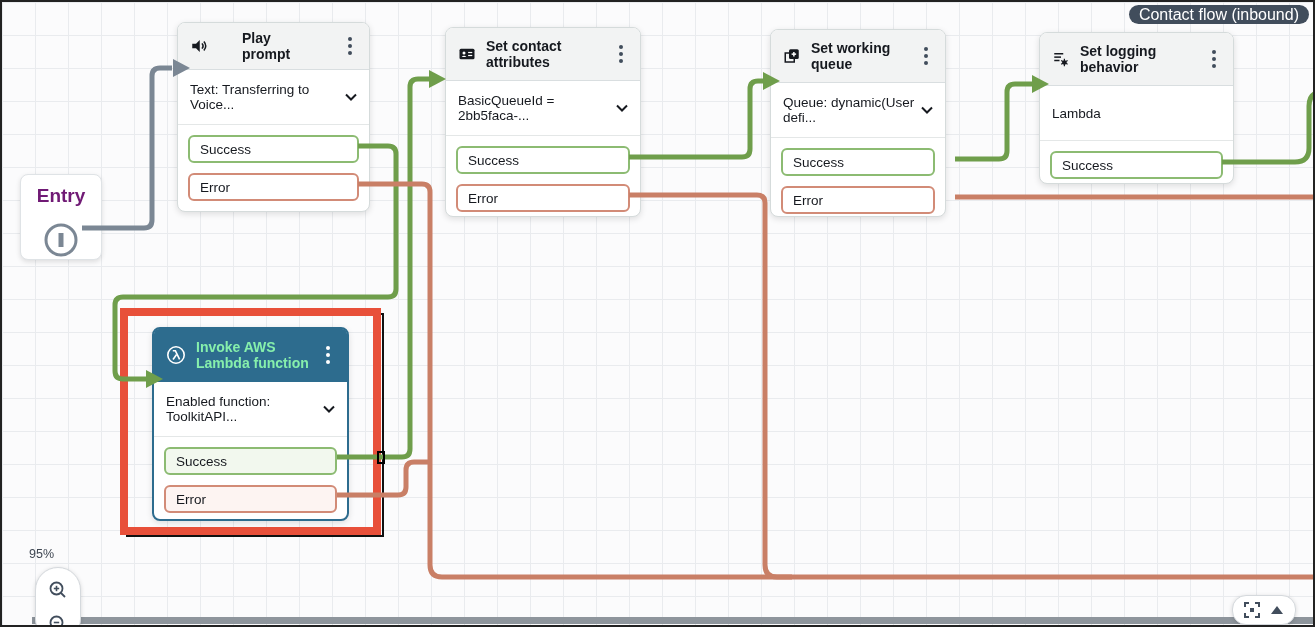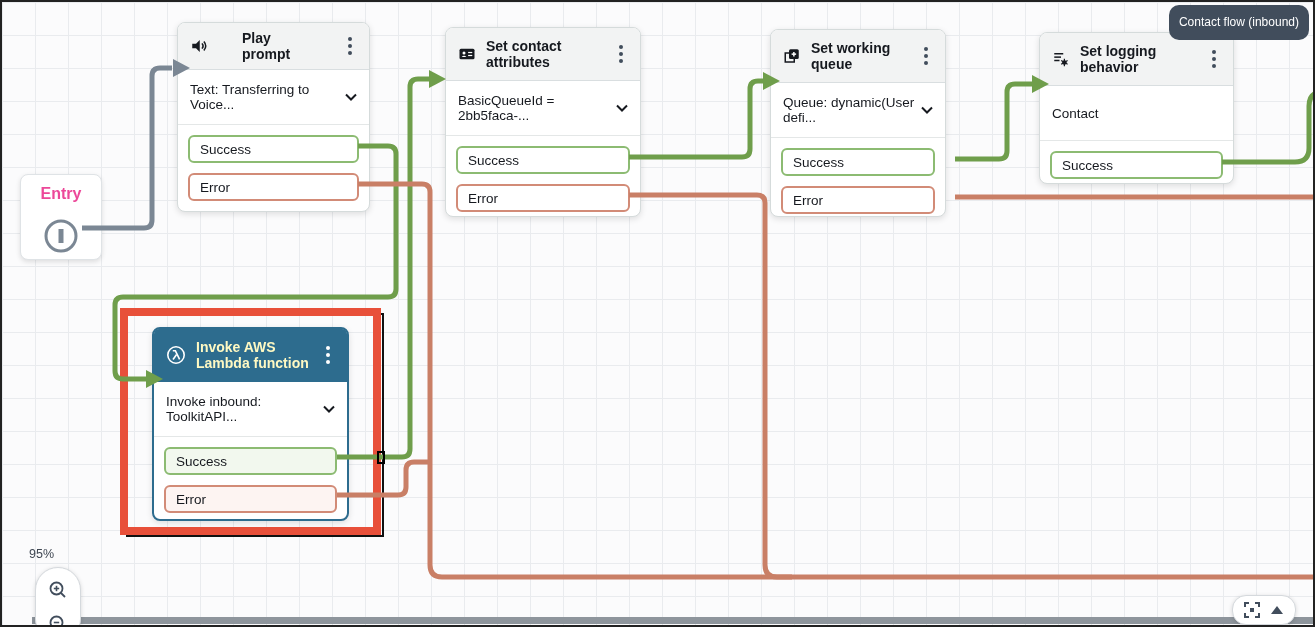--- a/index.html
+++ b/index.html
@@ -17,47 +17,47 @@
   .kebab{width:18px;height:22px;display:flex;align-items:center;justify-content:center;cursor:pointer;}
   .node-param{display:flex;align-items:center;justify-content:space-between;height:54px;
     padding:0 12px;font-size:13.5px;color:#16191f;border-bottom:1px solid #e4e7e7;}
   .node-outputs{padding:10px 10px 0 10px;}
   .port{height:28px;line-height:26px;box-sizing:border-box;border-radius:6px;border:2px solid;
     padding-left:10px;font-size:13.5px;color:#16191f;margin-bottom:10px;background:#fff;}
   .port.success{border-color:#8cbb72;}
   .port.error{border-color:#d28b77;}
   
   .node.lambda{border:2px solid var(--lambda-header);}
-  .node.lambda .node-header{background:var(--lambda-header);color:#fef9c3;border-radius:5px 5px 0 0;
+  .node.lambda .node-header{background:var(--lambda-header);color:#86efac;border-radius:5px 5px 0 0;
     border-bottom:1px solid var(--lambda-header);align-items:center;}
   .node.lambda .port.success{background:#f2f8ee;}
   .node.lambda .port.error{background:#fdf4f2;}
   
   #entry-node{position:absolute;left:18px;top:172px;width:82px;height:86px;background:#fff;
     border:1px solid #dfe3e6;border-radius:8px;box-shadow:0 2px 5px rgba(0,0,0,.12);z-index:20;
     display:flex;flex-direction:column;align-items:center;padding-top:10px;box-sizing:border-box;}
-  #entry-node .entry-label{font-size:16px;font-weight:bold;color:#ec4899;margin-bottom:14px;}
+  #entry-node .entry-label{font-size:19px;font-weight:bold;color:#701a75;margin-bottom:14px;}
   
   #highlight-black{position:absolute;left:124px;top:311px;width:258px;height:224px;
     border:2px solid #111;box-sizing:border-box;z-index:10;}
   #highlight-red{position:absolute;left:118px;top:306px;width:261px;height:227px;
     border:8px solid var(--highlight);box-sizing:border-box;z-index:11;}
   #cursor-artifact{position:absolute;left:375px;top:449px;width:8px;height:13px;
     border:2px solid #000;box-sizing:border-box;background:transparent;z-index:50;}
   
   #wires{position:absolute;left:0;top:0;z-index:30;pointer-events:none;}
   .wire{fill:none;stroke-width:5;}
   .wire-success{stroke:var(--success);}
   .wire-error{stroke:var(--error);}
   .wire-entry{stroke:var(--entry-wire);}
   .head-success{fill:var(--success);}
   .head-entry{fill:var(--entry-wire);}
   
-  #flow-type-badge{position:absolute;top:3px;right:4px;height:19px;line-height:19px;padding:8px 10px;
-    background:var(--badge-bg);color:#fff;font-size:12px;border-radius:10px;z-index:40;}
+  #flow-type-badge{position:absolute;top:3px;right:4px;height:19px;line-height:19px;padding:0 10px;
+    background:var(--badge-bg);color:#fff;font-size:16px;border-radius:10px;z-index:40;}
   #zoom-level{position:absolute;left:27px;top:545px;font-size:12.5px;color:#3f4752;z-index:40;}
   #zoom-pill{position:absolute;left:33px;top:565px;width:46px;height:75px;background:#fff;
     border:1px solid #d5d9dd;border-radius:23px;box-shadow:0 1px 4px rgba(0,0,0,.15);z-index:40;
     display:flex;flex-direction:column;align-items:center;padding-top:6px;box-sizing:border-box;}
   .zoom-btn{width:32px;height:32px;display:flex;align-items:center;justify-content:center;cursor:pointer;}
   #corner-pill{position:absolute;left:1230px;top:593px;width:62px;height:28px;background:#fff;
     border:1px solid #d5d9dd;border-radius:14px;box-shadow:0 1px 4px rgba(0,0,0,.15);z-index:40;
     display:flex;align-items:center;justify-content:space-evenly;}
   #h-scrollbar{position:absolute;left:30px;right:0;bottom:1px;height:7px;background:#8e959c;z-index:35;}
   .icon{display:inline-flex;}
@@ -197,21 +197,21 @@
       <span class="nh-title">Set logging behavior</span>
       <span class="kebab">
         <svg width="4" height="18" viewBox="0 0 4 18">
             <circle cx="2" cy="2" r="2" fill="#414d5c"></circle>
             <circle cx="2" cy="9" r="2" fill="#414d5c"></circle>
             <circle cx="2" cy="16" r="2" fill="#414d5c"></circle>
           </svg>
       </span>
     </div>
     <div class="node-param">
-      <span>Contact</span>
+      <span>Lambda</span>
     </div>
     <div class="node-outputs">
       <div class="port success">Success</div>
     </div>
   </div>
 
   <div class="node lambda" style="left:150px;top:325px;width:197px;height:194px;">
     <div class="node-header" style="height:52px;">
       <span class="icon">
         <svg width="20" height="20" viewBox="0 0 20 20">
@@ -223,21 +223,21 @@
       <span class="nh-title">Invoke AWS Lambda function</span>
       <span class="kebab">
         <svg width="4" height="18" viewBox="0 0 4 18">
             <circle cx="2" cy="2" r="2" fill="#fff"></circle>
             <circle cx="2" cy="9" r="2" fill="#fff"></circle>
             <circle cx="2" cy="16" r="2" fill="#fff"></circle>
           </svg>
       </span>
     </div>
     <div class="node-param">
-      <span>Invoke inbound: ToolkitAPI...</span>
+      <span>Enabled function: ToolkitAPI...</span>
       <span class="icon">
         <svg width="12" height="8" viewBox="0 0 12 8">
             <polyline points="1,1.5 6,6.5 11,1.5" fill="none" stroke="#16191f" stroke-width="2"></polyline>
           </svg>
       </span>
     </div>
     <div class="node-outputs">
       <div class="port success">Success</div>
       <div class="port error">Error</div>
     </div>

